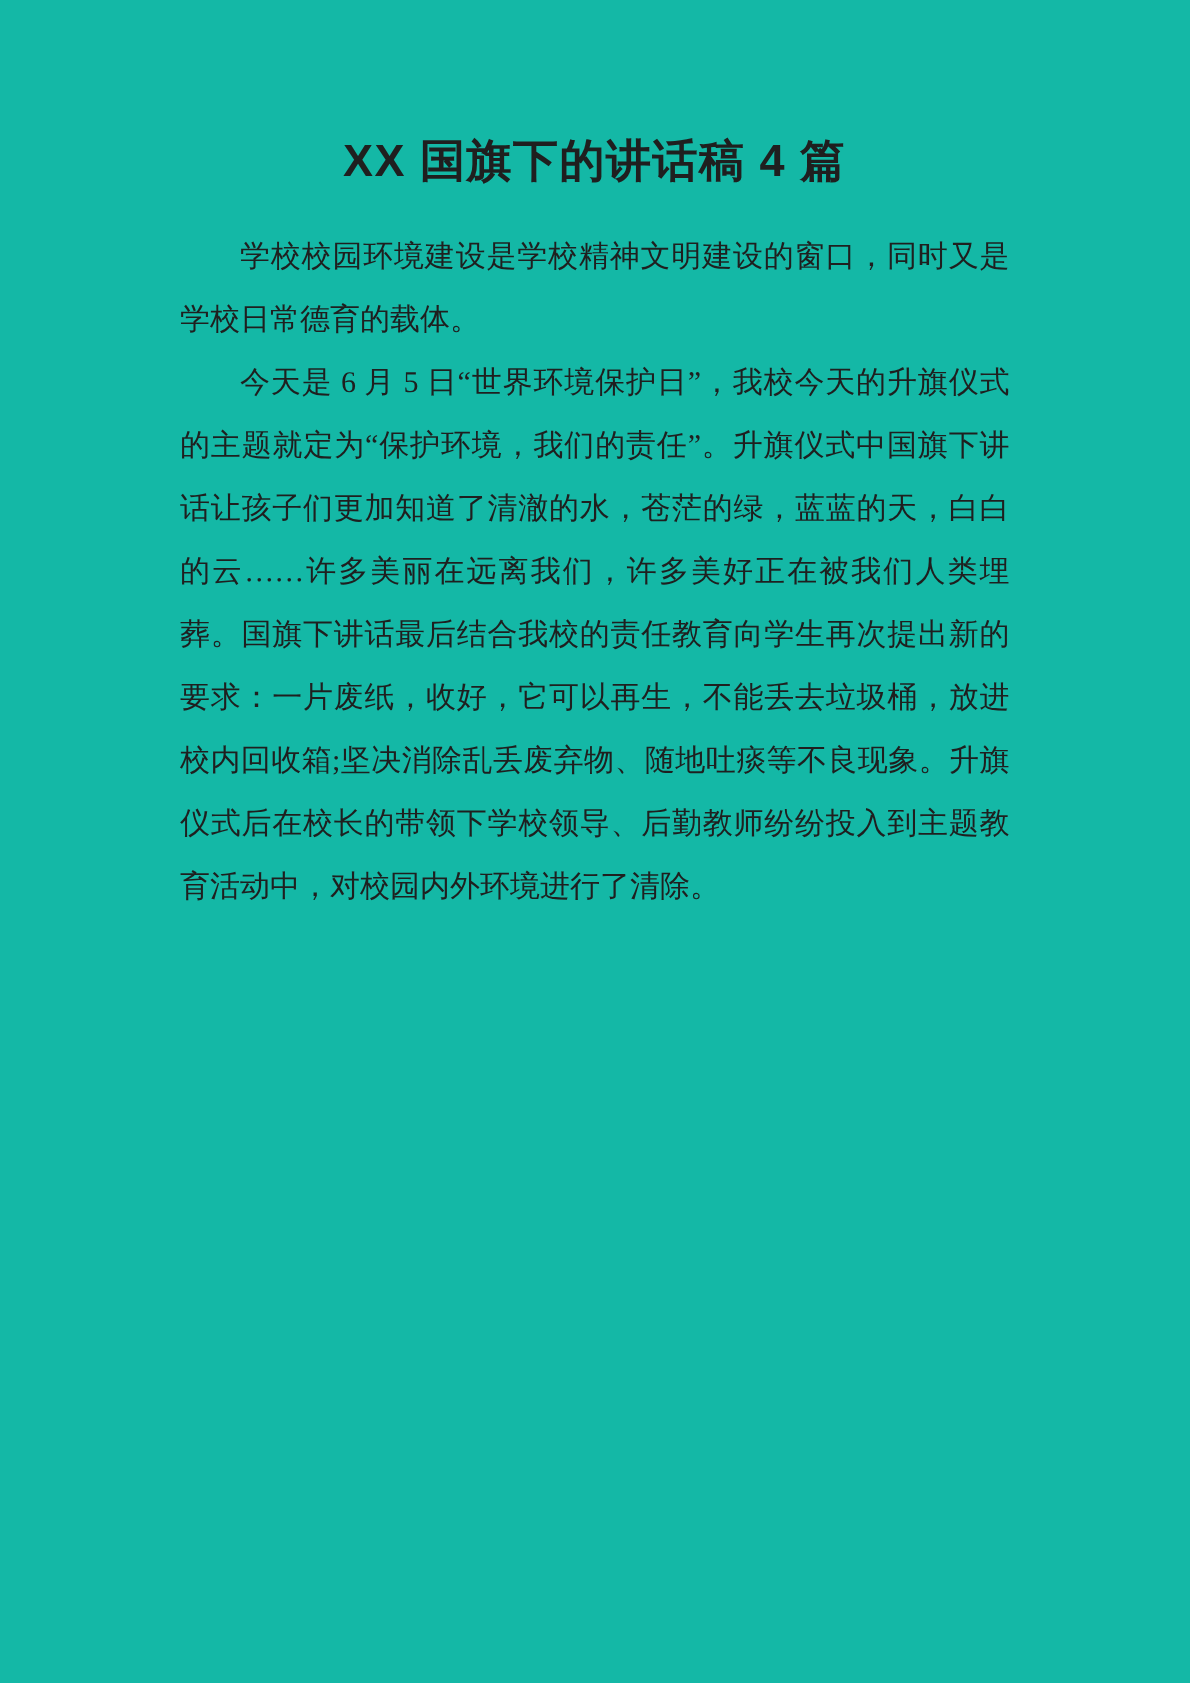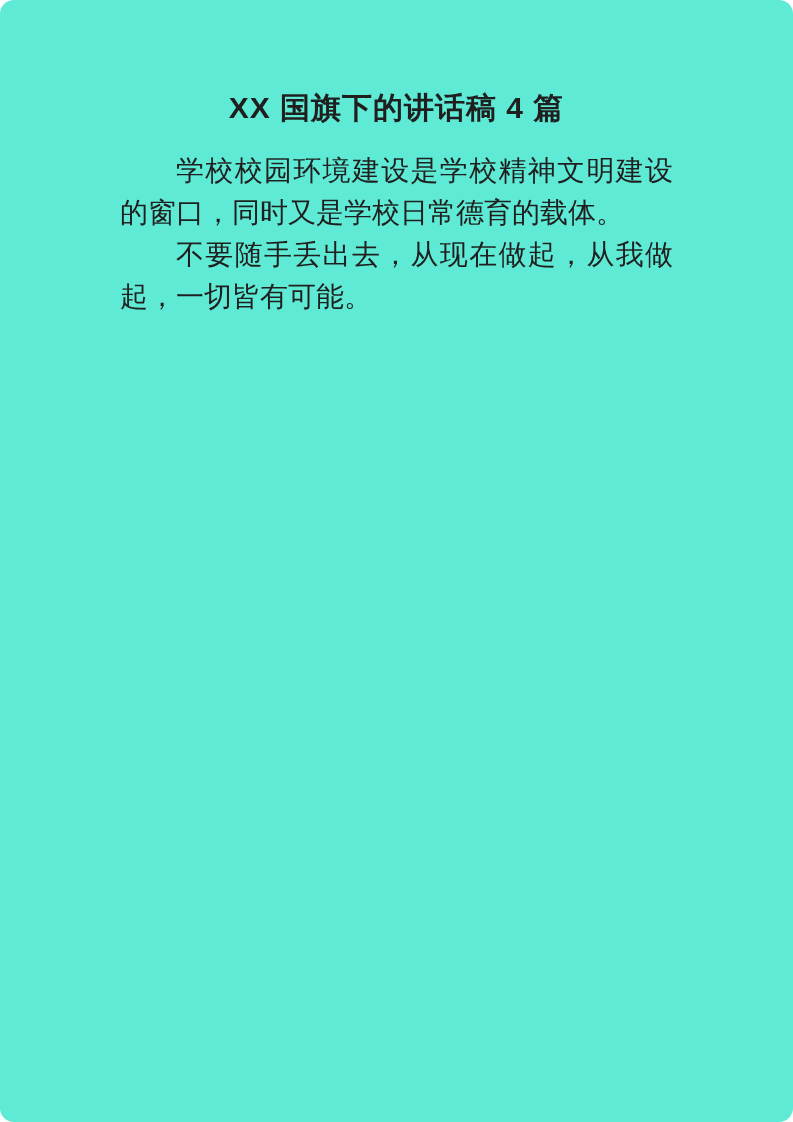--- a/index.html
+++ b/index.html
@@ -5,49 +5,48 @@
   html, body {
     margin: 0;
     padding: 0;
     background: #ffffff;
   }
   .page {
     position: relative;
     width: 793px;
     height: 1122px;
     margin: 0 auto;
-    background: #5eead4;
+    background: #14b8a6;
     box-sizing: border-box;
     padding: 84px 120px 0 120px;
     overflow: hidden;
-    border-radius: 14px;
   }
   .doc-title {
     margin: 0 0 18px 0;
     text-align: center;
     font-family: "Liberation Sans", "DejaVu Sans", sans-serif;
     font-weight: bold;
     font-size: 30px;
     line-height: 48px;
     color: #1f1f1f;
     letter-spacing: 1px;
   }
   .doc-body p {
     margin: 0;
     font-family: "Liberation Serif", "DejaVu Serif", serif;
-    font-size: 28px;
+    font-size: 20px;
     line-height: 42px;
     color: #1f1f1f;
     text-align: justify;
     text-justify: inter-character;
     text-indent: 2em;
   }
 </style>
 </head>
 <body>
 
 <div class="page">
   <h1 class="doc-title">XX 国旗下的讲话稿 4 篇</h1>
   <div class="doc-body">
     <p>学校校园环境建设是学校精神文明建设的窗口，同时又是学校日常德育的载体。</p>
-    <p>不要随手丢出去，从现在做起，从我做起，一切皆有可能。</p>
+    <p>今天是 6 月 5 日“世界环境保护日”，我校今天的升旗仪式的主题就定为“保护环境，我们的责任”。升旗仪式中国旗下讲话让孩子们更加知道了清澈的水，苍茫的绿，蓝蓝的天，白白的云……许多美丽在远离我们，许多美好正在被我们人类埋葬。国旗下讲话最后结合我校的责任教育向学生再次提出新的要求：一片废纸，收好，它可以再生，不能丢去垃圾桶，放进校内回收箱;坚决消除乱丢废弃物、随地吐痰等不良现象。升旗仪式后在校长的带领下学校领导、后勤教师纷纷投入到主题教育活动中，对校园内外环境进行了清除。</p>
   </div>
 </div>
 
 </body></html>

